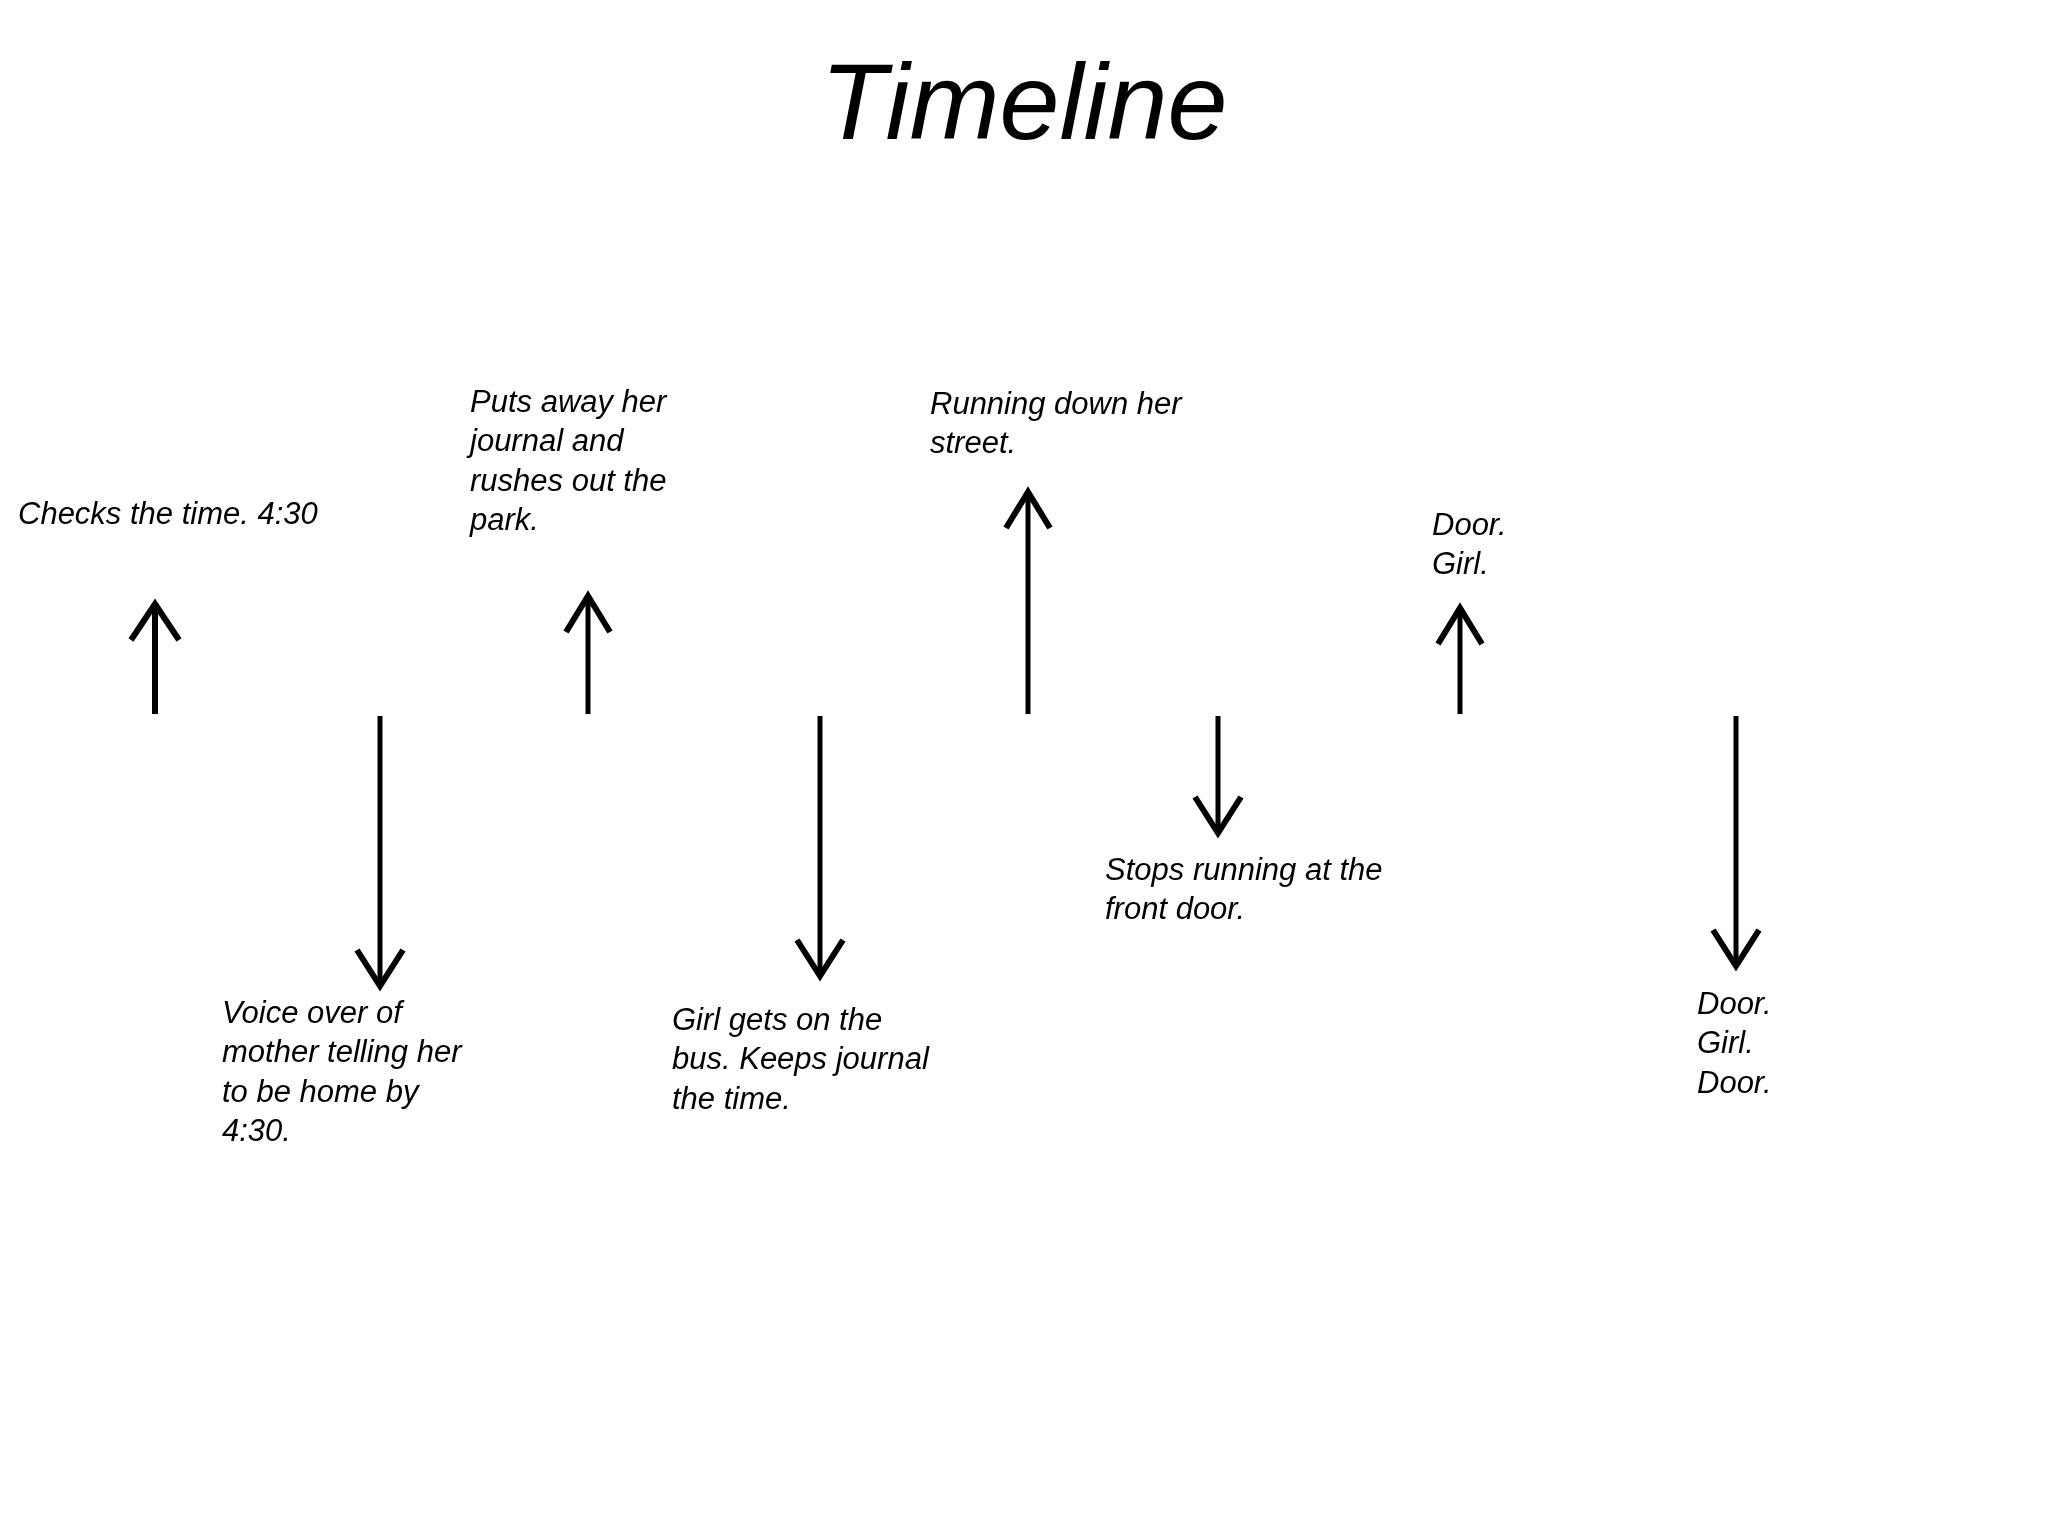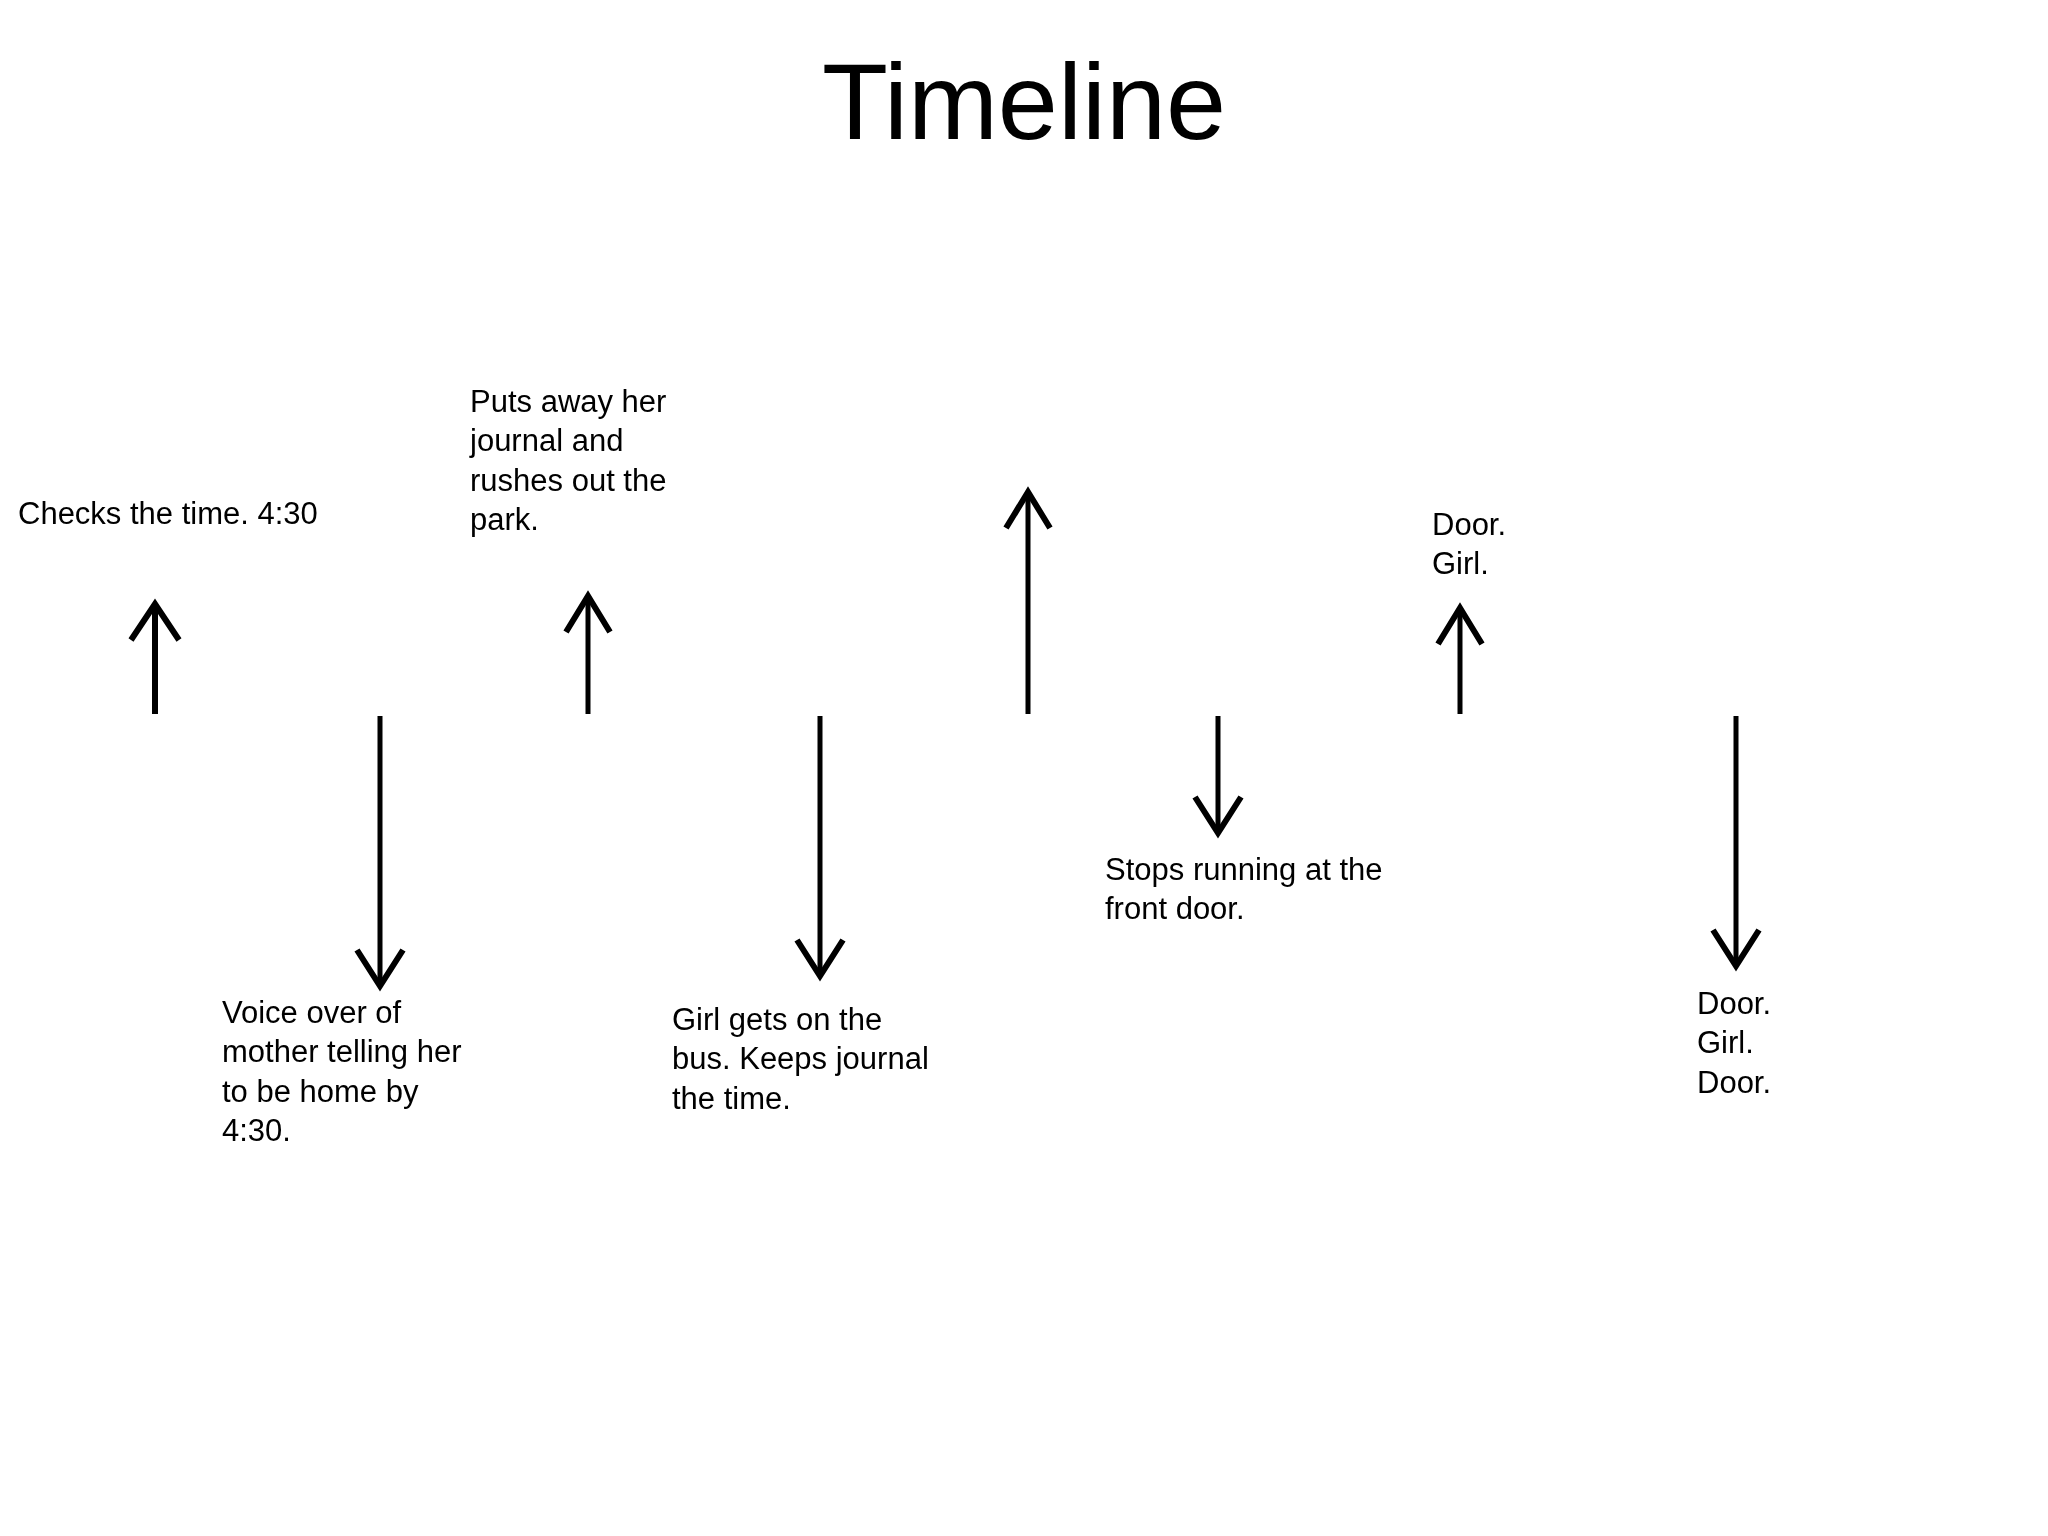--- a/index.html
+++ b/index.html
@@ -8,20 +8,21 @@
     background: #ffffff;
   }
   #slide {
     position: relative;
     width: 2048px;
     height: 1536px;
     background: #ffffff;
     font-family: "Liberation Sans", sans-serif;
     color: #000000;
     overflow: hidden;
+    font-style: italic;
   }
   #slide-title {
     position: absolute;
     left: 0;
     top: 40px;
     width: 2048px;
     text-align: center;
     font-size: 108px;
     font-weight: 400;
     line-height: 1.15;
@@ -107,20 +108,21 @@
   </svg>
 
   <div class="event-label above" style="left:18px; top:494px; width:380px;">Checks the time. 4:30</div>
 
   <div class="event-label below" style="left:222px; top:993px; width:262px;">Voice over of mother telling her to be home by 4:30.</div>
 
   <div class="event-label above" style="left:470px; top:382px; width:250px;">Puts away her journal and rushes out the park.</div>
 
   <div class="event-label below" style="left:672px; top:1000px; width:262px;">Girl gets on the bus. Keeps journal the time.</div>
 
+  <div class="event-label above" style="left:930px; top:384px; width:268px;">Running down her street.</div>
 
   <div class="event-label below" style="left:1087px; top:850px; width:300px;margin-left:18px;">Stops running at the front door.</div>
 
   <div class="event-label above" style="left:1432px; top:505px; width:220px;">Door.
 Girl.</div>
 
   <div class="event-label below" style="left:1697px; top:984px; width:220px;">Door.
 Girl.
 Door.</div>
 

